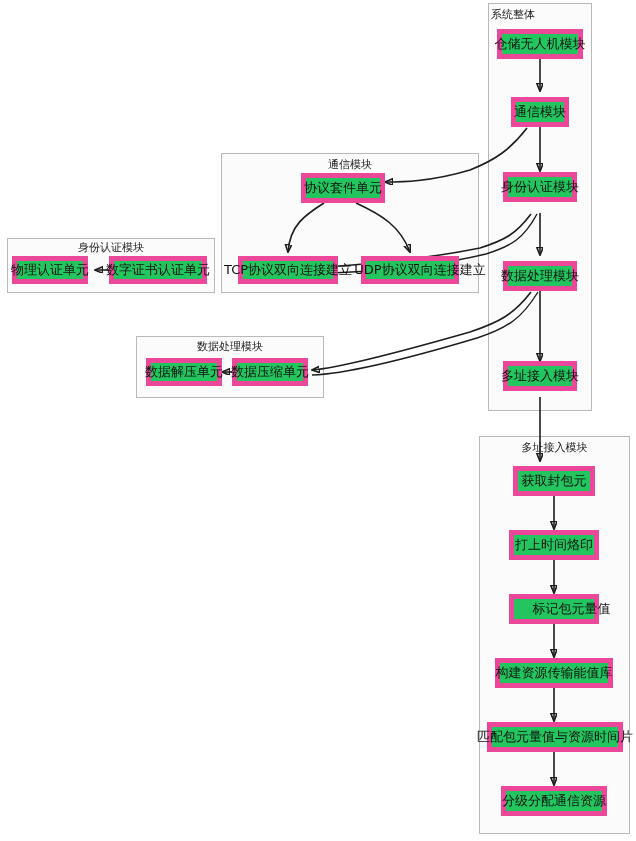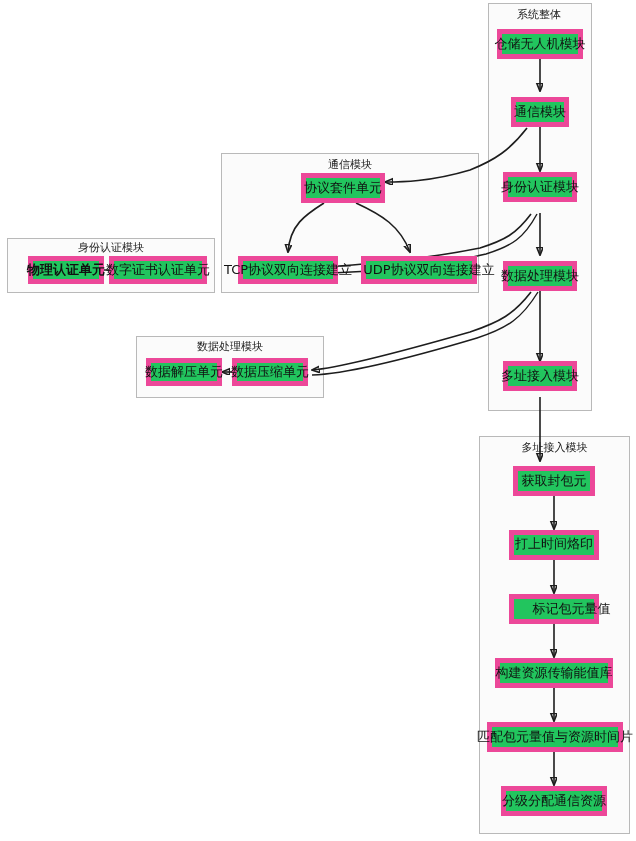--- a/index.html
+++ b/index.html
@@ -63,21 +63,21 @@
   svg.wires .thin {
     stroke-width: 1.4;
   }
 </style>
 </head>
 <body>
 
 <div id="canvas">
 
   <div class="container-box" style="left:488px; top:3px; width:104px; height:408px;"></div>
-  <div class="container-title" style="left:487px; top:8px; width:104px;">系统整体</div>
+  <div class="container-title" style="left:461px; top:8px; width:104px;">系统整体</div>
 
   <div class="container-box" style="left:221px; top:153px; width:258px; height:140px;"></div>
   <div class="container-title" style="left:221px; top:158px; width:258px;">通信模块</div>
 
   <div class="container-box" style="left:7px; top:238px; width:208px; height:55px;"></div>
   <div class="container-title" style="left:7px; top:241px; width:208px;">身份认证模块</div>
 
   <div class="container-box" style="left:136px; top:336px; width:188px; height:62px;"></div>
   <div class="container-title" style="left:136px; top:340px; width:188px;">数据处理模块</div>
 
@@ -126,33 +126,33 @@
   <div class="node" style="left:503px; top:172px; width:74px; height:30px;">身份认证模块</div>
 
   <div class="node" style="left:503px; top:261px; width:74px; height:30px;">数据处理模块</div>
 
   <div class="node" style="left:503px; top:361px; width:74px; height:30px;">多址接入模块</div>
 
   <div class="node" style="left:301px; top:173px; width:84px; height:30px;">协议套件单元</div>
 
   <div class="node" style="left:238px; top:256px; width:100px; height:28px;">TCP协议双向连接建立</div>
 
-  <div class="node" style="left:361px; top:256px; width:116px; height:28px;padding-left:20px;">UDP协议双向连接建立</div>
+  <div class="node" style="left:361px; top:256px; width:98px; height:28px;padding-left:20px;">UDP协议双向连接建立</div>
 
-  <div class="node" style="left:28px; top:256px; width:76px; height:28px;font-weight:bold;">物理认证单元</div>
+  <div class="node" style="left:12px; top:256px; width:76px; height:28px;">物理认证单元</div>
 
   <div class="node" style="left:109px; top:256px; width:98px; height:28px;">数字证书认证单元</div>
 
   <div class="node" style="left:146px; top:358px; width:76px; height:28px;text-align:center;">数据解压单元</div>
 
   <div class="node" style="left:232px; top:358px; width:76px; height:28px;">数据压缩单元</div>
 
   <div class="node" style="left:513px; top:466px; width:82px; height:30px;">获取封包元</div>
 
-  <div class="node" style="left:509px; top:530px; width:90px; height:30px;font-family:Liberation Mono, monospace;">打上时间烙印</div>
+  <div class="node" style="left:509px; top:530px; width:90px; height:30px;">打上时间烙印</div>
 
   <div class="node" style="left:509px; top:594px; width:90px; height:30px;padding-left:35px;">标记包元量值</div>
 
   <div class="node" style="left:495px; top:658px; width:118px; height:30px;">构建资源传输能值库</div>
 
   <div class="node" style="left:487px; top:722px; width:136px; height:30px;">匹配包元量值与资源时间片</div>
 
   <div class="node" style="left:501px; top:786px; width:106px; height:30px;">分级分配通信资源</div>
 
 </div>

